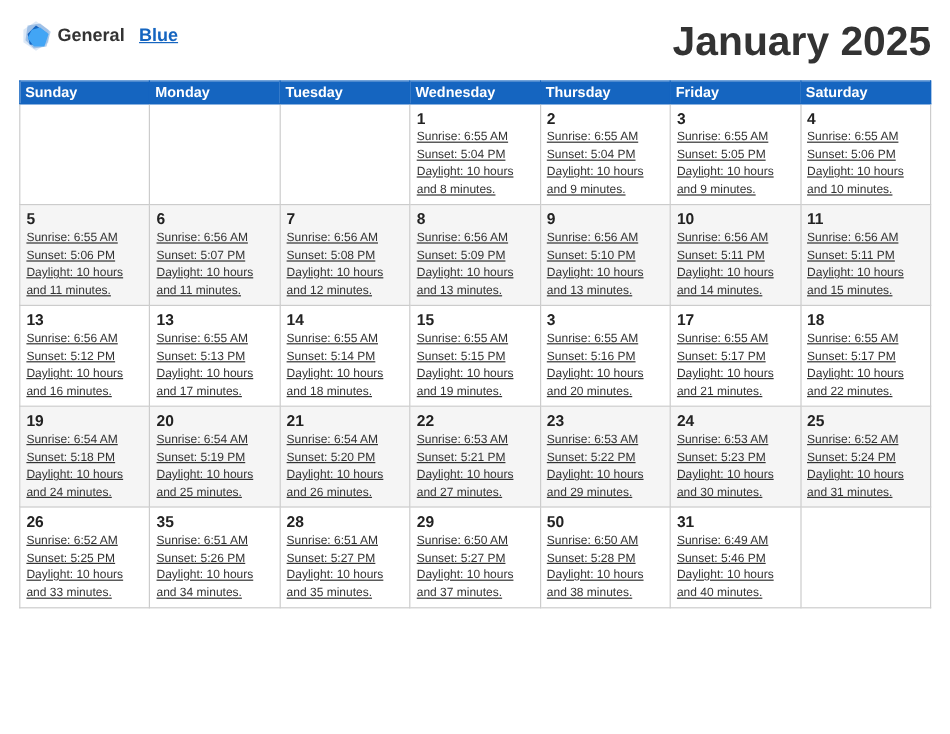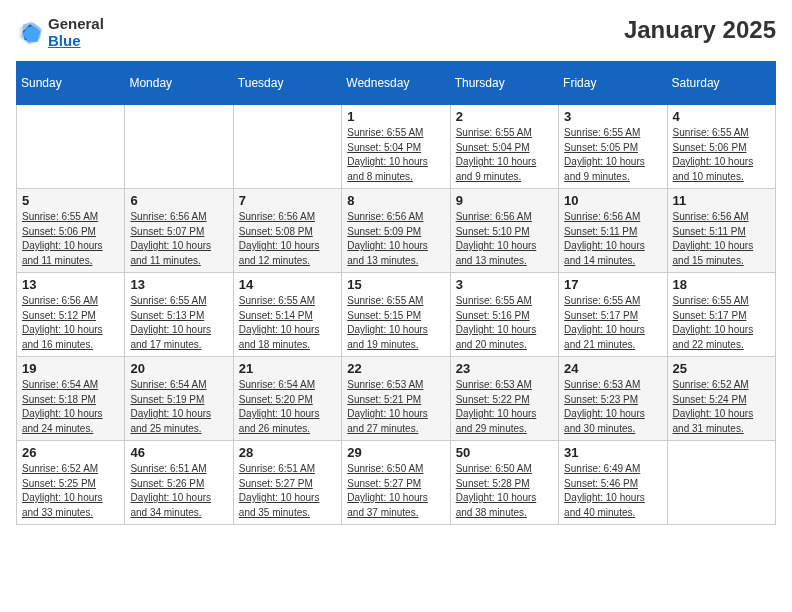--- a/index.html
+++ b/index.html
@@ -16,61 +16,62 @@
       align-items: flex-start;
       margin-bottom: 12px;
     }
     .logo {
       display: flex;
       align-items: center;
       gap: 4px;
     }
     .logo-text {
       display: flex;
-      flex-direction: column;
+      flex-direction: row;
       line-height: 1.1;
+      gap: 12px;
     }
     .logo-general {
       font-size: 15px;
       font-weight: bold;
       color: #333;
     }
     .logo-blue {
       font-size: 15px;
       font-weight: bold;
       color: #1565c0;
       text-decoration: underline;
     }
     .logo-icon {
       width: 28px;
       height: 28px;
     }
     .title-block {
       text-align: right;
     }
     .month-title {
-      font-size: 24px;
+      font-size: 34px;
       font-weight: bold;
       color: #333;
     }
     .location-title {
       font-size: 15px;
       color: #555;
     }
     table {
       width: 100%;
       border-collapse: collapse;
       table-layout: fixed;
     }
     thead tr th {
       background-color: #1565c0;
       color: #fff;
       font-size: 12px;
-      font-weight: normal;
-      padding: 14px 4px;
+      font-weight: bold;
+      padding: 2px 4px;
       text-align: left;
       border: 1px solid #1565c0;
     }
     tbody tr td {
       border: 1px solid #ccc;
       vertical-align: top;
       padding: 4px 5px;
       font-size: 10.5px;
       color: #222;
       min-height: 80px;
@@ -317,21 +318,21 @@
       </tr>
       <tr>
         <td>
           <span class="day-num">26</span>
           <div class="cell-info" style="white-space: pre-line;">Sunrise: 6:52 AM
 Sunset: 5:25 PM
 Daylight: 10 hours
 and 33 minutes.</div>
         </td>
         <td>
-          <span class="day-num">46</span>
+          <span class="day-num">35</span>
           <div class="cell-info" style="white-space: pre-line;">Sunrise: 6:51 AM
 Sunset: 5:26 PM
 Daylight: 10 hours
 and 34 minutes.</div>
         </td>
         <td>
           <span class="day-num">28</span>
           <div class="cell-info" style="white-space: pre-line;">Sunrise: 6:51 AM
 Sunset: 5:27 PM
 Daylight: 10 hours

